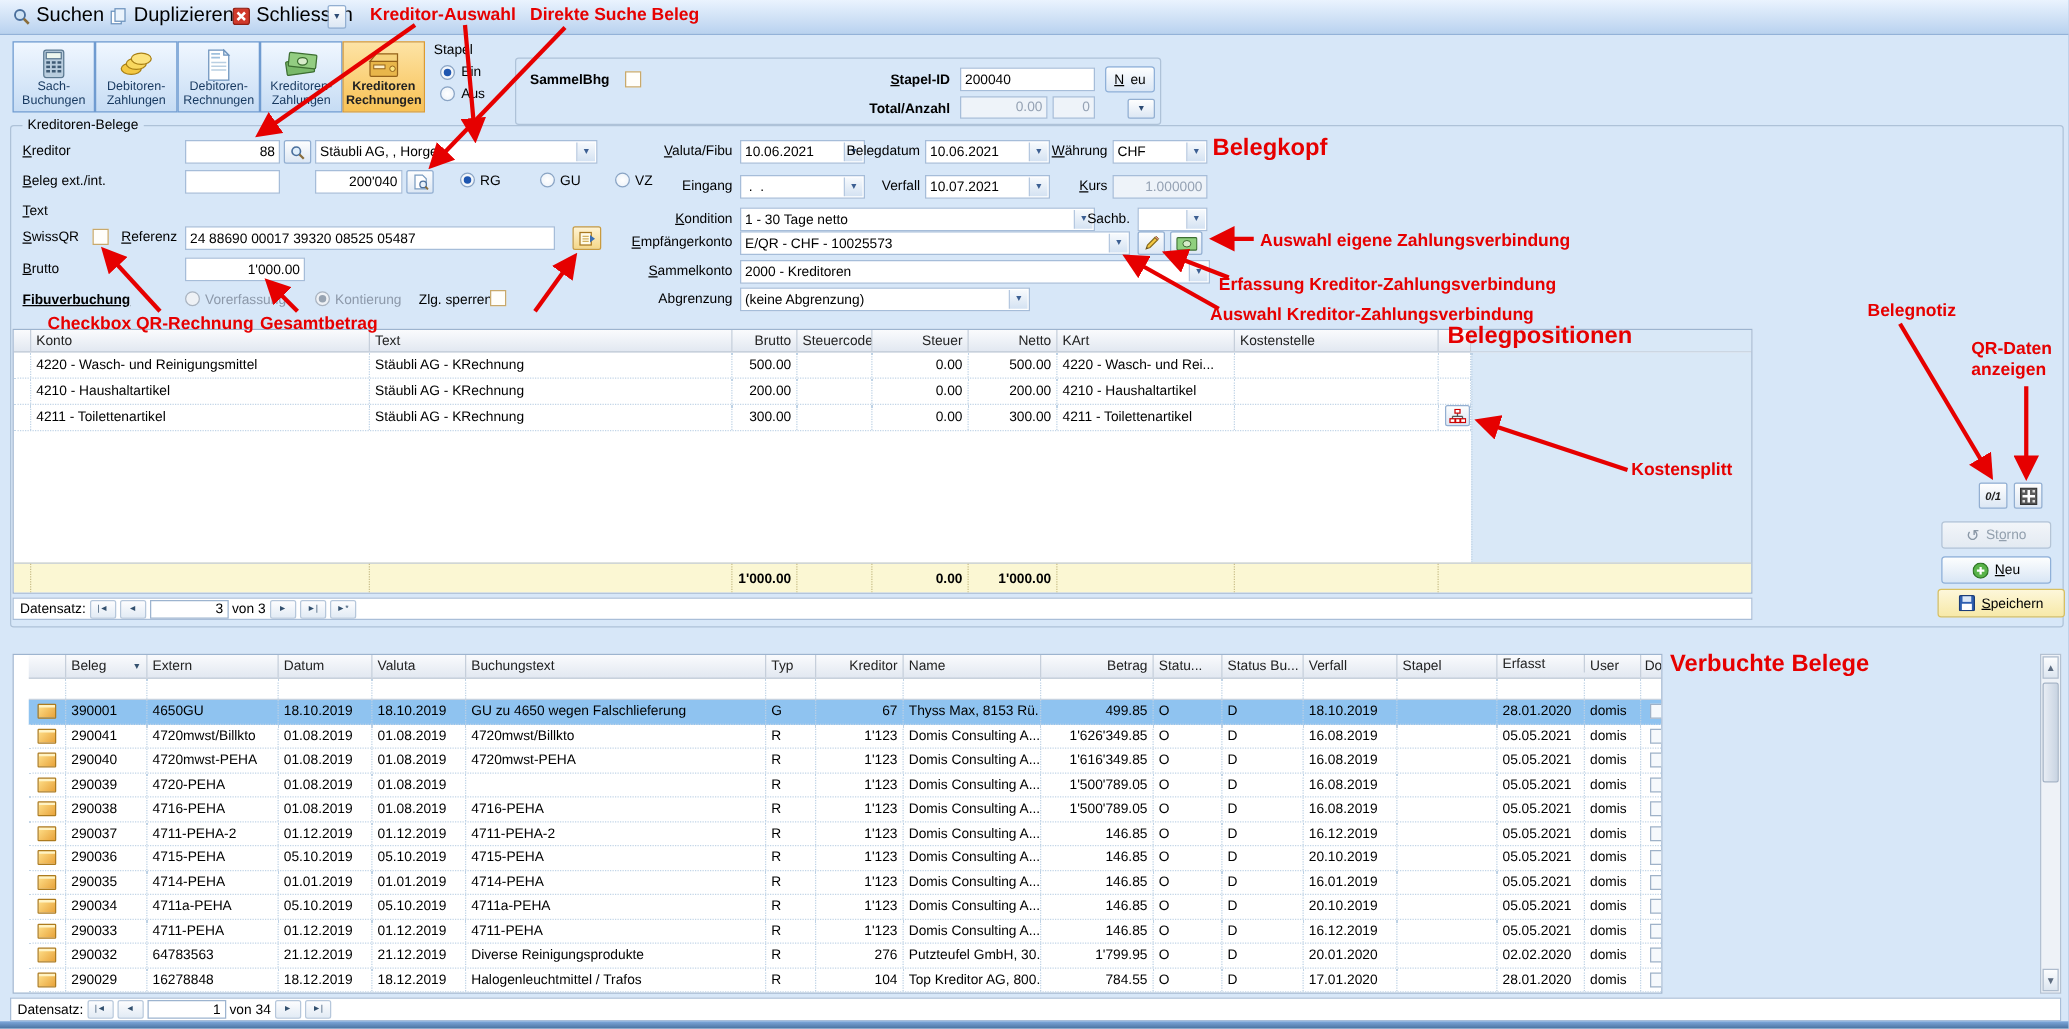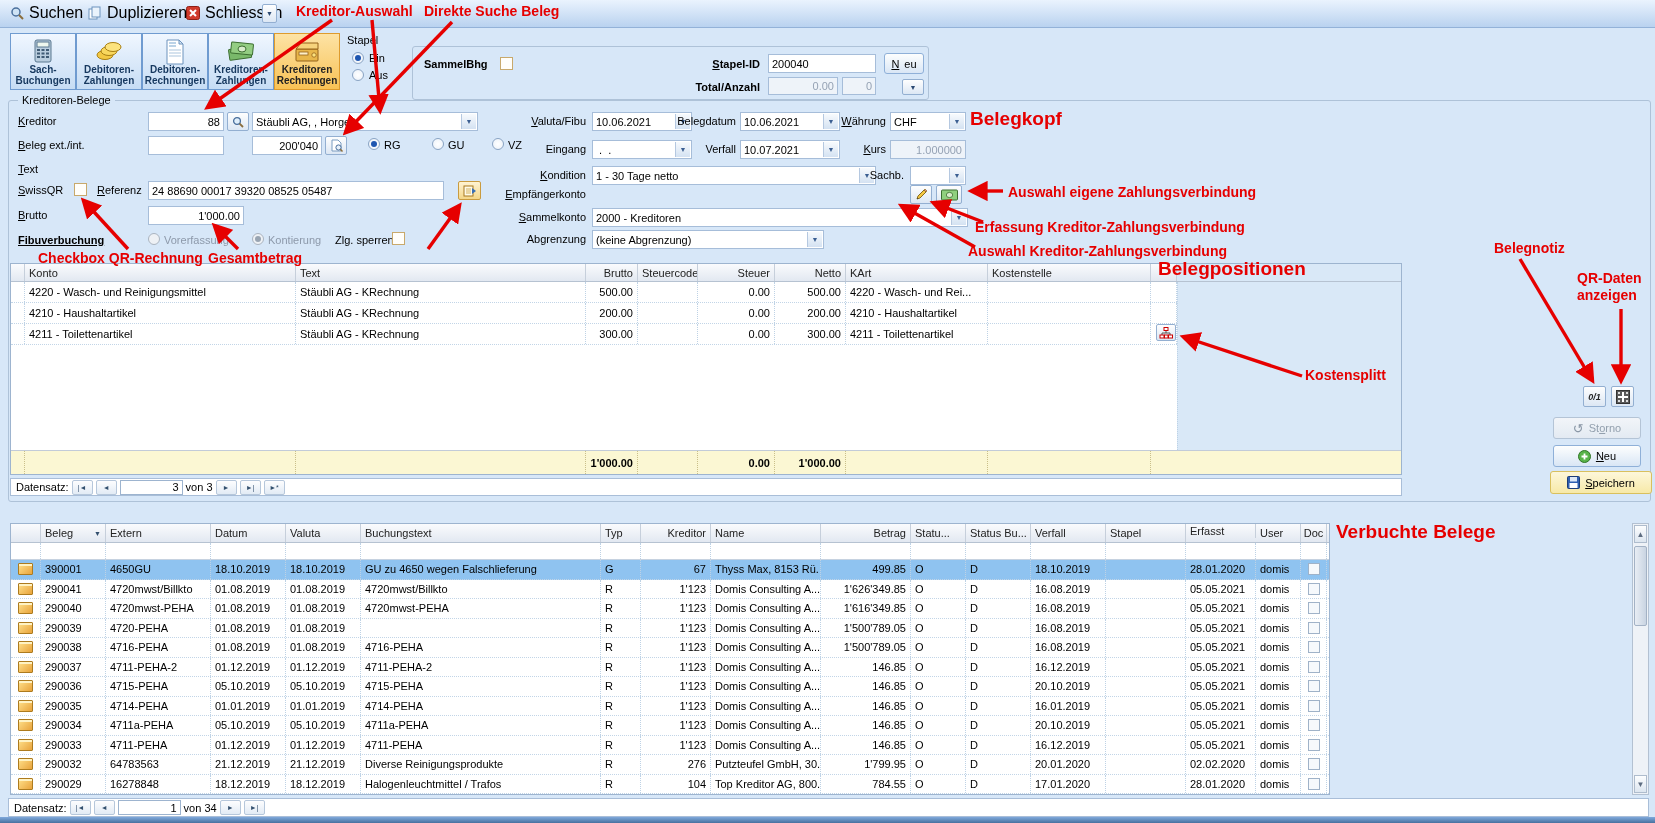--- a/index.html
+++ b/index.html
@@ -35,21 +35,21 @@
   .btn.dis{color:#93a0ae;background:linear-gradient(#f2f5f9,#e3eaf2);border-color:#b4c4d6;}
   .btn.save{background:linear-gradient(#fdf7da,#f7e9a8);border-color:#d9c05e;}
   
   #toolbar{position:absolute;left:0;top:0;width:1655px;height:27px;
            background:linear-gradient(#eaf3fe,#b9d2ef);border-bottom:1px solid #93b2d8;}
   .tbtn{position:absolute;top:2px;height:22px;display:flex;align-items:center;gap:5px;padding:0 8px;
         font-size:16px;border-radius:3px;}
   
   .tab{position:absolute;top:33px;width:66px;height:57px;box-sizing:border-box;border:1px solid #6f9bd0;
        background:linear-gradient(#f0f7ff,#c6dcf4);display:flex;flex-direction:column;align-items:center;
-       justify-content:flex-end;padding-bottom:3px;font-size:10px;color:#16385f;text-align:center;line-height:11px;font-weight:bold;}
+       justify-content:flex-end;padding-bottom:3px;font-size:10px;color:#16385f;text-align:center;line-height:11px;}
   .tab .ticon{position:absolute;top:5px;left:50%;transform:translateX(-50%);}
   .tab.active{background:linear-gradient(#fde3a5,#f8c255);border-color:#de9b2d;font-weight:bold;color:#222;}
   
   .grid{position:absolute;background:#fff;border:1px solid #9db4cf;box-sizing:border-box;overflow:hidden;}
   .ghead{display:flex;background:linear-gradient(#fafbfd,#e2e8f1);border-bottom:1px solid #b6c2d1;}
   .ghead .gc{border-right:1px solid #c6cfdb;color:#222;}
   .gc{box-sizing:border-box;padding:0 4px;font-size:11px;white-space:nowrap;overflow:hidden;
       display:flex;align-items:center;flex:none;}
   .gc.r{justify-content:flex-end;}
   .grow{display:flex;border-bottom:1px dotted #c2d5e7;box-sizing:border-box;}
@@ -295,20 +295,24 @@
     <span>1 - 30 Tage netto</span>
       <span class="dd">▼</span>
   </div>
   <span class="lbl r" style="left:852px;top:169px;width:52px;">Sachb.</span>
   <div class="inp combo" style="left:910px;top:166px;width:56px;">
     <span></span>
       <span class="dd">▼</span>
   </div>
 
   <span class="lbl r" style="left:496px;top:188px;width:90px;"><u>E</u>mpfängerkonto</span>
+  <div class="inp combo" style="left:592px;top:185px;width:312px;">
+    <span>E/QR - CHF - 10025573</span>
+      <span class="dd">▼</span>
+  </div>
   <div class="sbtn" style="left:910px;top:185px;width:22px;height:19px;">
     <svg width="13" height="13" viewBox="0 0 13 13">
         <path d="M2 11 L3 8 L9 2 L11 4 L5 10 Z" fill="#f5c842" stroke="#8a6d1e"></path>
         <path d="M2 11 L3.2 10.7 L2.3 9.8 Z" fill="#333"></path>
         <path d="M9 2 L11 4 L12 3 L10 1 Z" fill="#e58f8f" stroke="#8a6d1e" stroke-width="0.7"></path>
       </svg>
   </div>
   <div class="sbtn" style="left:936px;top:185px;width:26px;height:19px;">
     <svg width="17" height="12" viewBox="0 0 17 12">
         <rect x="0.5" y="1" width="16" height="10" rx="1" fill="#8fd07e" stroke="#3c6e31"></rect>
@@ -451,21 +455,21 @@
   </div>
   <div class="btn save" style="left:1550px;top:471px;width:102px;height:23px;">
     <svg width="13" height="13" viewBox="0 0 13 13">
         <rect x="0.5" y="0.5" width="12" height="12" rx="1" fill="#2f5fb0" stroke="#1c3d78"></rect>
         <rect x="3" y="1" width="7" height="4.5" fill="#dce8f7"></rect>
         <rect x="2.5" y="7" width="8" height="5" fill="#fff"></rect>
       </svg>
     <span><u>S</u>peichern</span>
   </div>
 
-  <div class="grid" style="left:10px;top:523px;width:1320px;height:272px;">
+  <div class="grid" style="left:10px;top:523px;width:1320px;height:272px;padding-left:12px;">
     <div class="ghead" style="height:18px;">
       <span class="gc qc0" style="height:18px;"></span>
       <span class="gc qc1" style="height:18px;justify-content:space-between;">
           <span>Beleg</span>
           <span style="font-size:7px;color:#33506e;">▼</span>
         </span>
       <span class="gc qc2" style="height:18px;">Extern</span>
       <span class="gc qc3" style="height:18px;">Datum</span>
       <span class="gc qc4" style="height:18px;">Valuta</span>
       <span class="gc qc5" style="height:18px;">Buchungstext</span>

